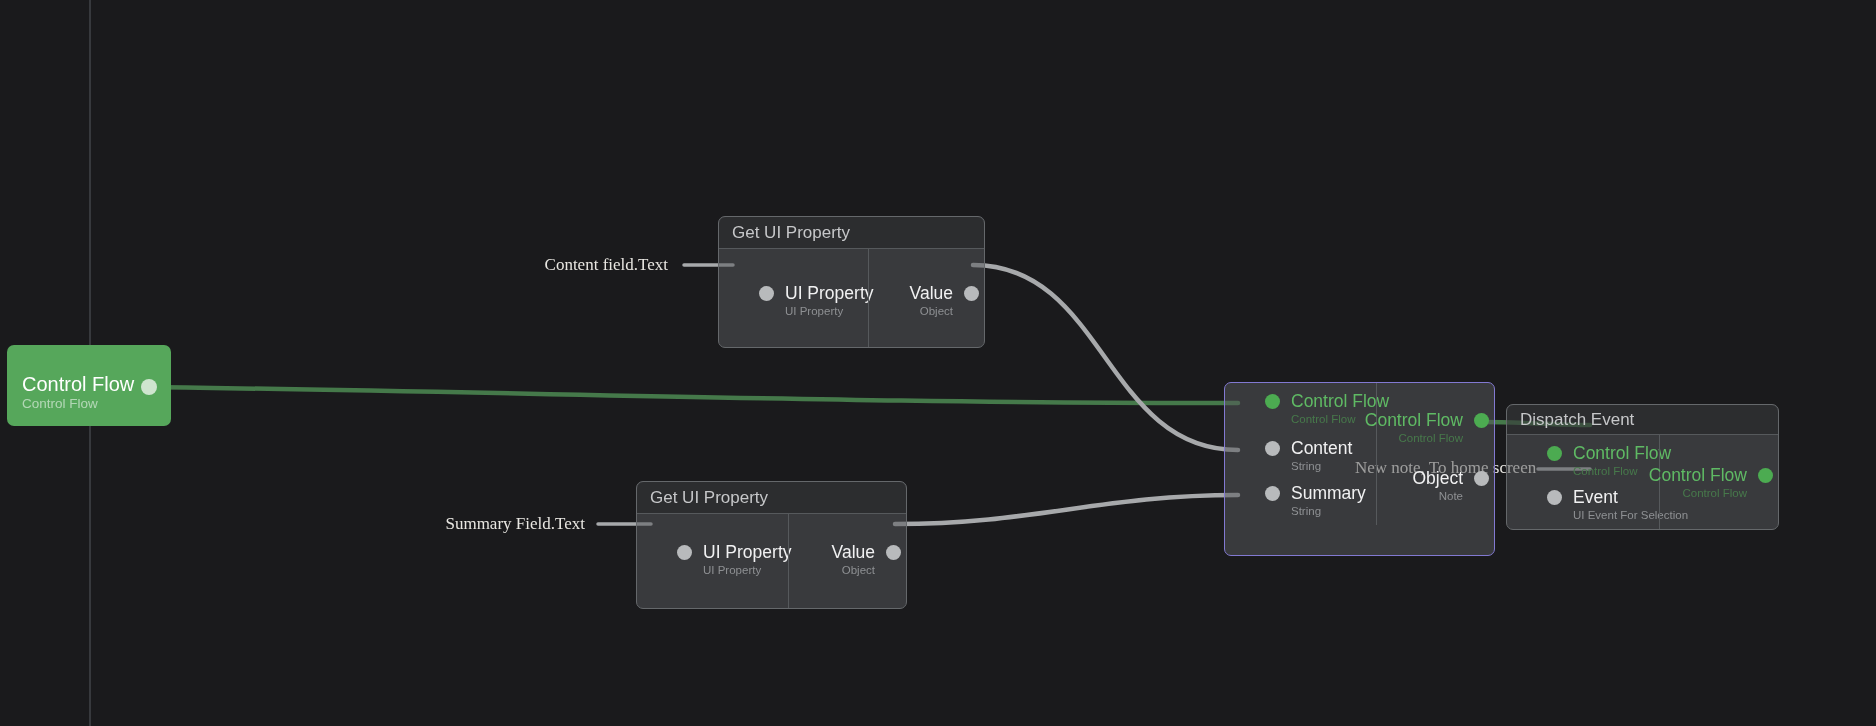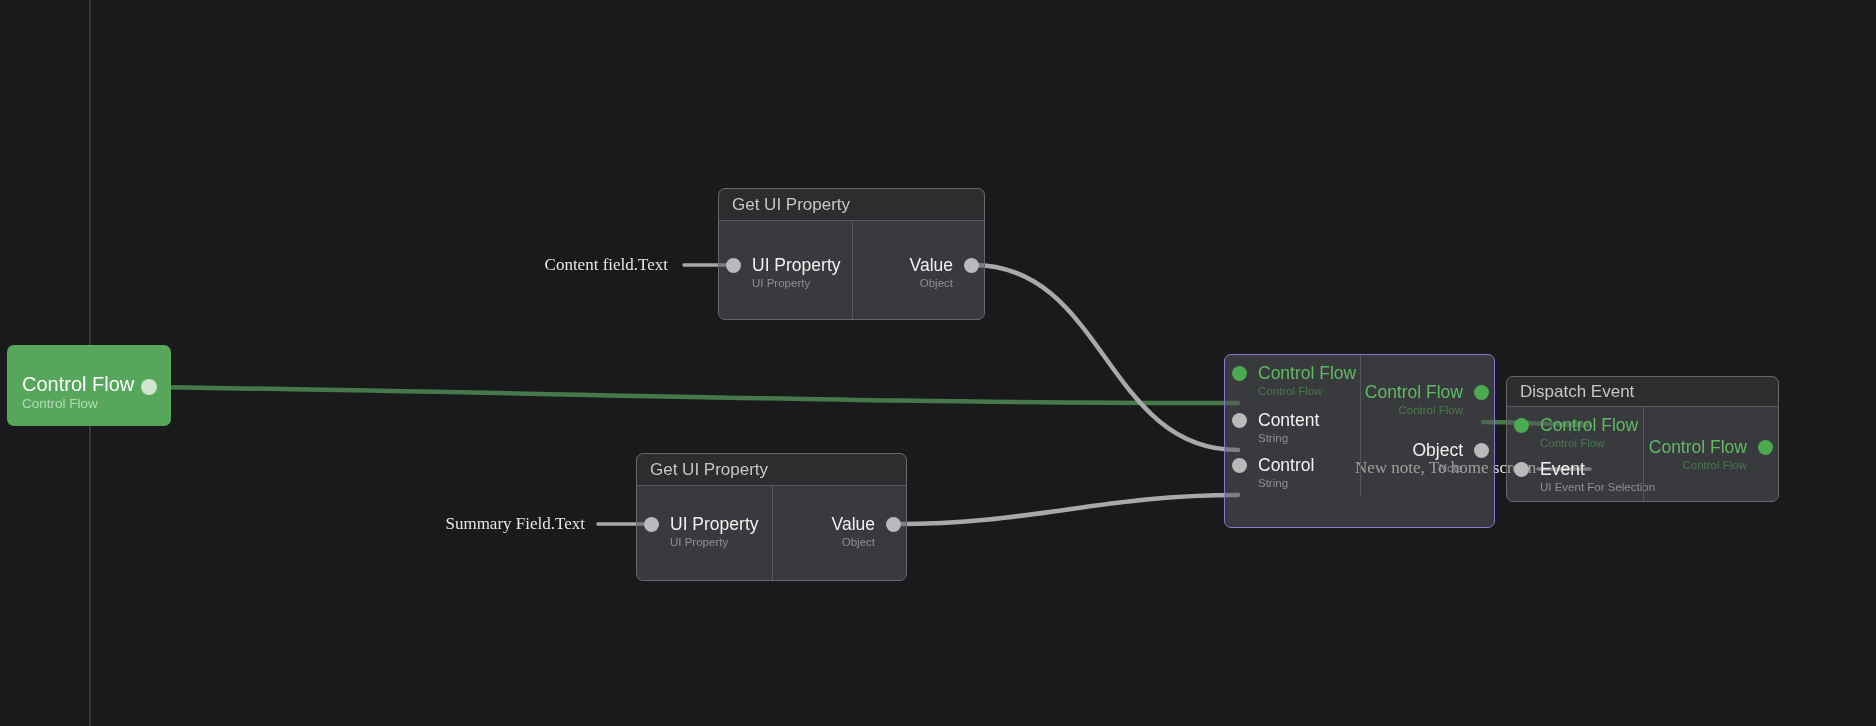--- a/index.html
+++ b/index.html
@@ -45,33 +45,34 @@
     white-space:nowrap;
   }
   .annotation.right-anchored{text-align:right;}
 
   
   .node{
     position:absolute;z-index:2;
     background:rgba(86,88,92,0.52);
     border:1px solid var(--node-border);
     border-radius:7px;
+    margin-top:28px;
   }
   .node.selected{border:1.5px solid var(--selected-border);}
   .node-header{
     height:32px;display:flex;align-items:center;
     padding:0 13px;
     background:rgba(0,0,0,0.22);
     border-bottom:1px solid var(--node-divider);
     border-radius:7px 7px 0 0;
     font-size:17px;color:var(--header-text);
     white-space:nowrap;
   }
   .node.h30 .node-header{height:30px;}
-  .node-body{position:relative;display:flex;height:calc(100% - 32px);}
+  .node-body{position:relative;display:flex;height:calc(100% - 32px);padding-left:33px;}
   .node.h30 .node-body{height:calc(100% - 30px);}
   .col{width:50%;position:relative;}
   .col.out{border-left:1px solid var(--node-divider);}
   .prow{
     position:absolute;left:0;right:0;
     display:flex;align-items:flex-start;gap:11px;
     padding-left:7px;
   }
   .prow.out{justify-content:flex-end;padding-right:5px;padding-left:0;}
   .port{
@@ -196,21 +197,21 @@
       <div class="prow" style="top:56px">
         <div class="port"></div>
         <div class="plabel">
           <span class="main">Content</span>
           <span class="sub">String</span>
         </div>
       </div>
       <div class="prow" style="top:101px">
         <div class="port"></div>
         <div class="plabel">
-          <span class="main">Control</span>
+          <span class="main">Summary</span>
           <span class="sub">String</span>
         </div>
       </div>
     </div>
     <div class="col out">
       <div class="prow out" style="top:28px">
         <div class="plabel green">
           <span class="main">Control Flow</span>
           <span class="sub">Control Flow</span>
         </div>

